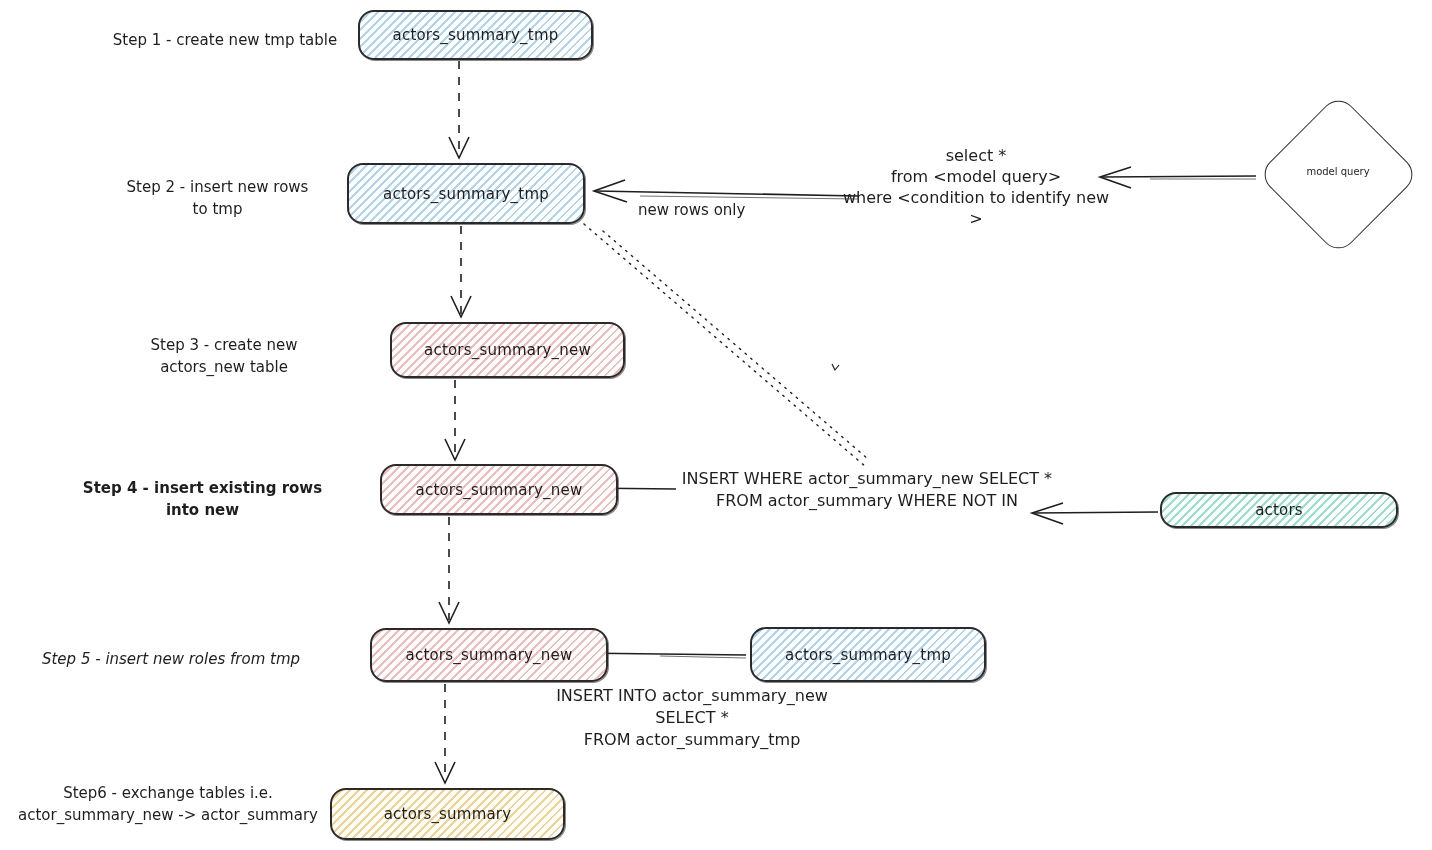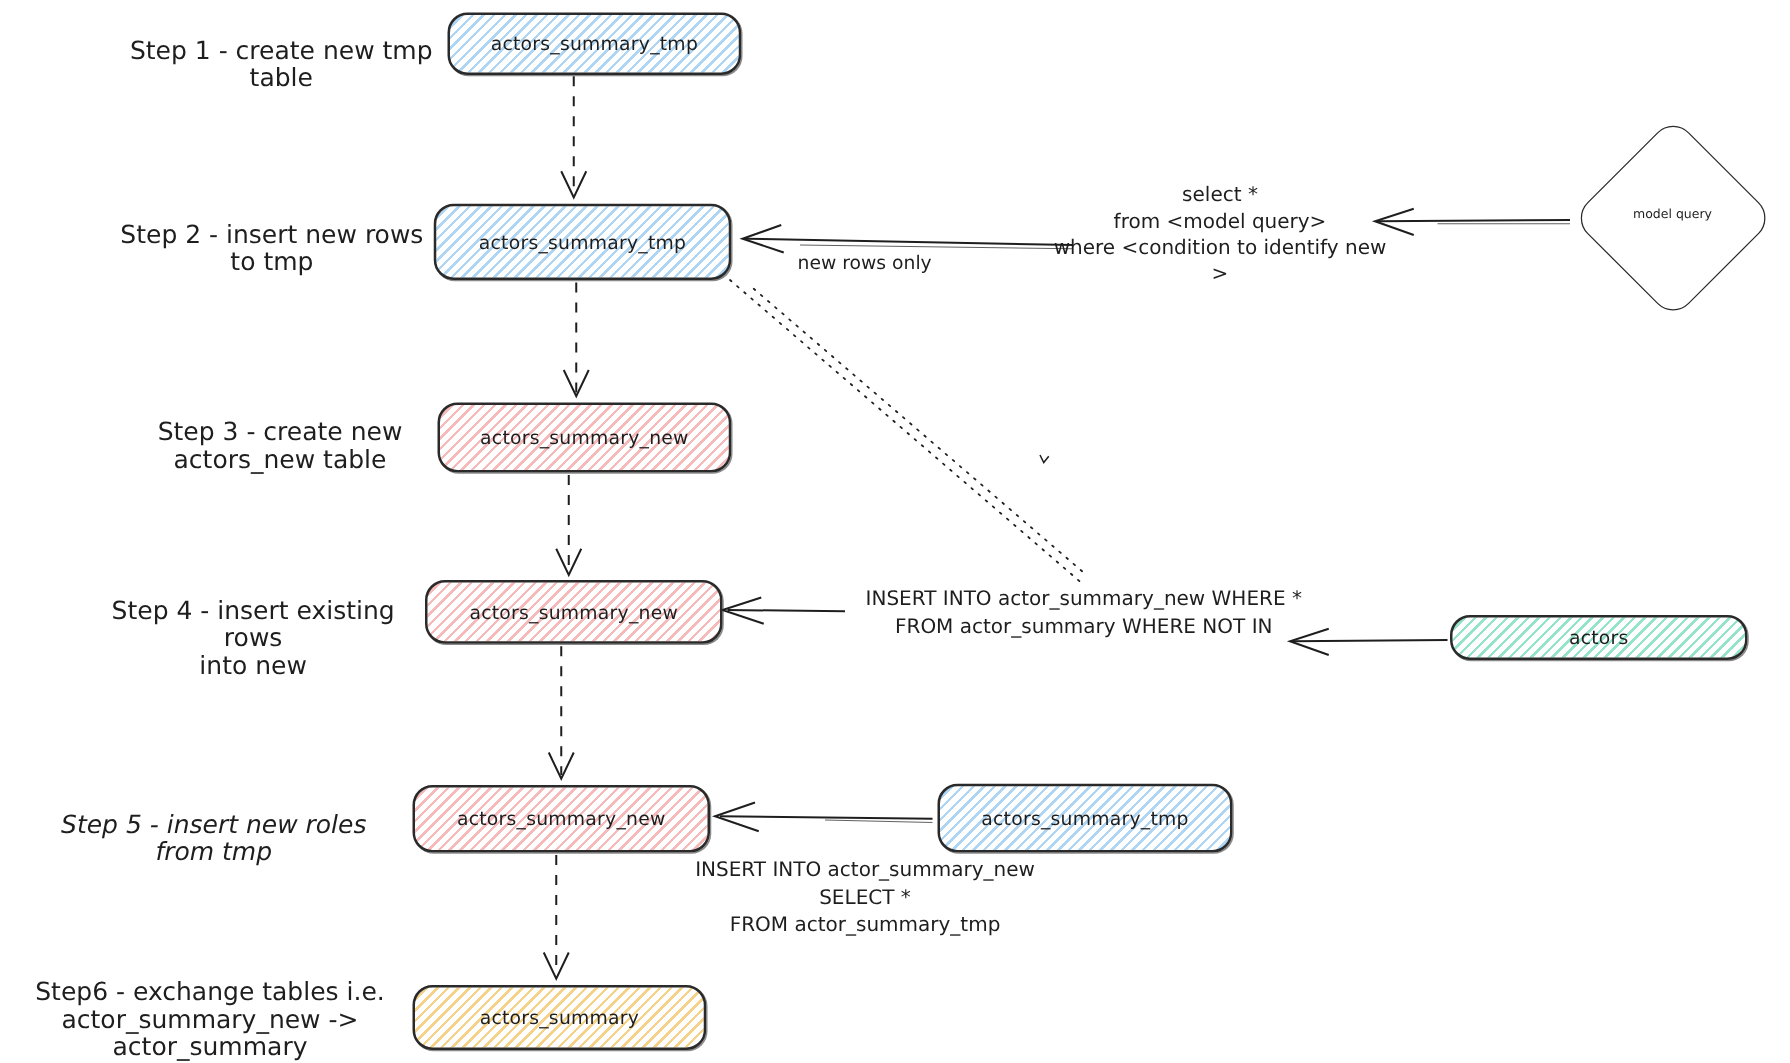--- a/index.html
+++ b/index.html
@@ -8,33 +8,33 @@
     font-family:"DejaVu Sans", sans-serif; color:#1e1e1e; overflow:hidden;
   }
   .node {
     position:absolute; box-sizing:border-box;
     border:2px solid #2a2a2a; border-radius:16px;
     display:flex; align-items:center; justify-content:center;
     font-size:15px; letter-spacing:0.2px; color:#1e1e1e;
     box-shadow:1px 1px 0 rgba(42,42,42,0.55);
   }
   .hatch-blue   { background:repeating-linear-gradient(135deg,#aed5f4 0 2px,#ffffff 2px 6px); }
-  .hatch-pink   { background:repeating-linear-gradient(135deg,#f6baba 0 2px,#ffffff 2px 6px); }
+  .hatch-pink   { background:repeating-linear-gradient(135deg,#f6baba 0 2px,#ffffff 2px 6px);margin-left:40px; }
   .hatch-green  { background:repeating-linear-gradient(135deg,#93e4c8 0 2px,#ffffff 2px 6px); }
   .hatch-yellow { background:repeating-linear-gradient(135deg,#f5d287 0 2px,#ffffff 2px 6px); }
   .diamond {
     position:absolute; box-sizing:border-box; left:1281px; top:117px;
     width:115px; height:115px; background:#ffffff;
     border:1.8px solid #2a2a2a; border-radius:18px; transform:rotate(45deg);
   }
   .diamond-label {
     position:absolute; left:1258px; top:166px; width:160px; text-align:center;
     font-size:10px;
   }
-  .step-label { position:absolute; text-align:center; font-size:20px; line-height:22px; }
+  .step-label { position:absolute; text-align:center; font-size:15px; line-height:22px; }
   .annot      { position:absolute; text-align:center; font-size:16px; line-height:22px; }
   .annot-left { text-align:left; }
   svg.wires { position:absolute; left:0; top:0; pointer-events:none; }
   svg.wires path, svg.wires line, svg.wires polyline { stroke:#1e1e1e; fill:none; }
 </style>
 </head>
 <body>
 
 <div class="canvas">
 
@@ -98,21 +98,21 @@
     <div>Step 1 - create new tmp table</div>
   </div>
   <div class="step-label" style="left:95px; top:176px; width:245px;">
     <div>Step 2 - insert new rows</div>
     <div>to tmp</div>
   </div>
   <div class="step-label" style="left:108px; top:334px; width:232px;">
     <div>Step 3 - create new</div>
     <div>actors_new table</div>
   </div>
-  <div class="step-label" style="left:75px; top:477px; width:255px;">
+  <div class="step-label" style="left:75px; top:477px; width:255px;font-weight:bold;">
     <div>Step 4 - insert existing rows</div>
     <div>into new</div>
   </div>
   <div class="step-label" style="left:25px; top:648px; width:292px;font-style:italic;">
     <div>Step 5 - insert new roles from tmp</div>
   </div>
   <div class="step-label" style="left:8px; top:782px; width:320px;">
     <div>Step6 - exchange tables i.e.</div>
     <div>actor_summary_new -&gt; actor_summary</div>
   </div>
@@ -146,21 +146,21 @@
   <div class="diamond-label">model query</div>
 
   <div class="annot" style="left:840px; top:145px; width:272px; line-height:21px;">
     <div>select *</div>
     <div>from &lt;model query&gt;</div>
     <div>where &lt;condition to identify new &gt;</div>
   </div>
   <div class="annot annot-left" style="left:638px; top:199px; width:130px; font-size:15px;">new rows only</div>
 
   <div class="annot" style="left:663px; top:468px; width:408px;">
-    <div>INSERT INTO actor_summary_new WHERE *</div>
+    <div>INSERT WHERE actor_summary_new SELECT *</div>
     <div>FROM actor_summary WHERE NOT IN</div>
   </div>
 
   <div class="annot" style="left:533px; top:685px; width:318px;">
     <div>INSERT INTO actor_summary_new</div>
     <div>SELECT *</div>
     <div>FROM actor_summary_tmp</div>
   </div>
 
 </div>

